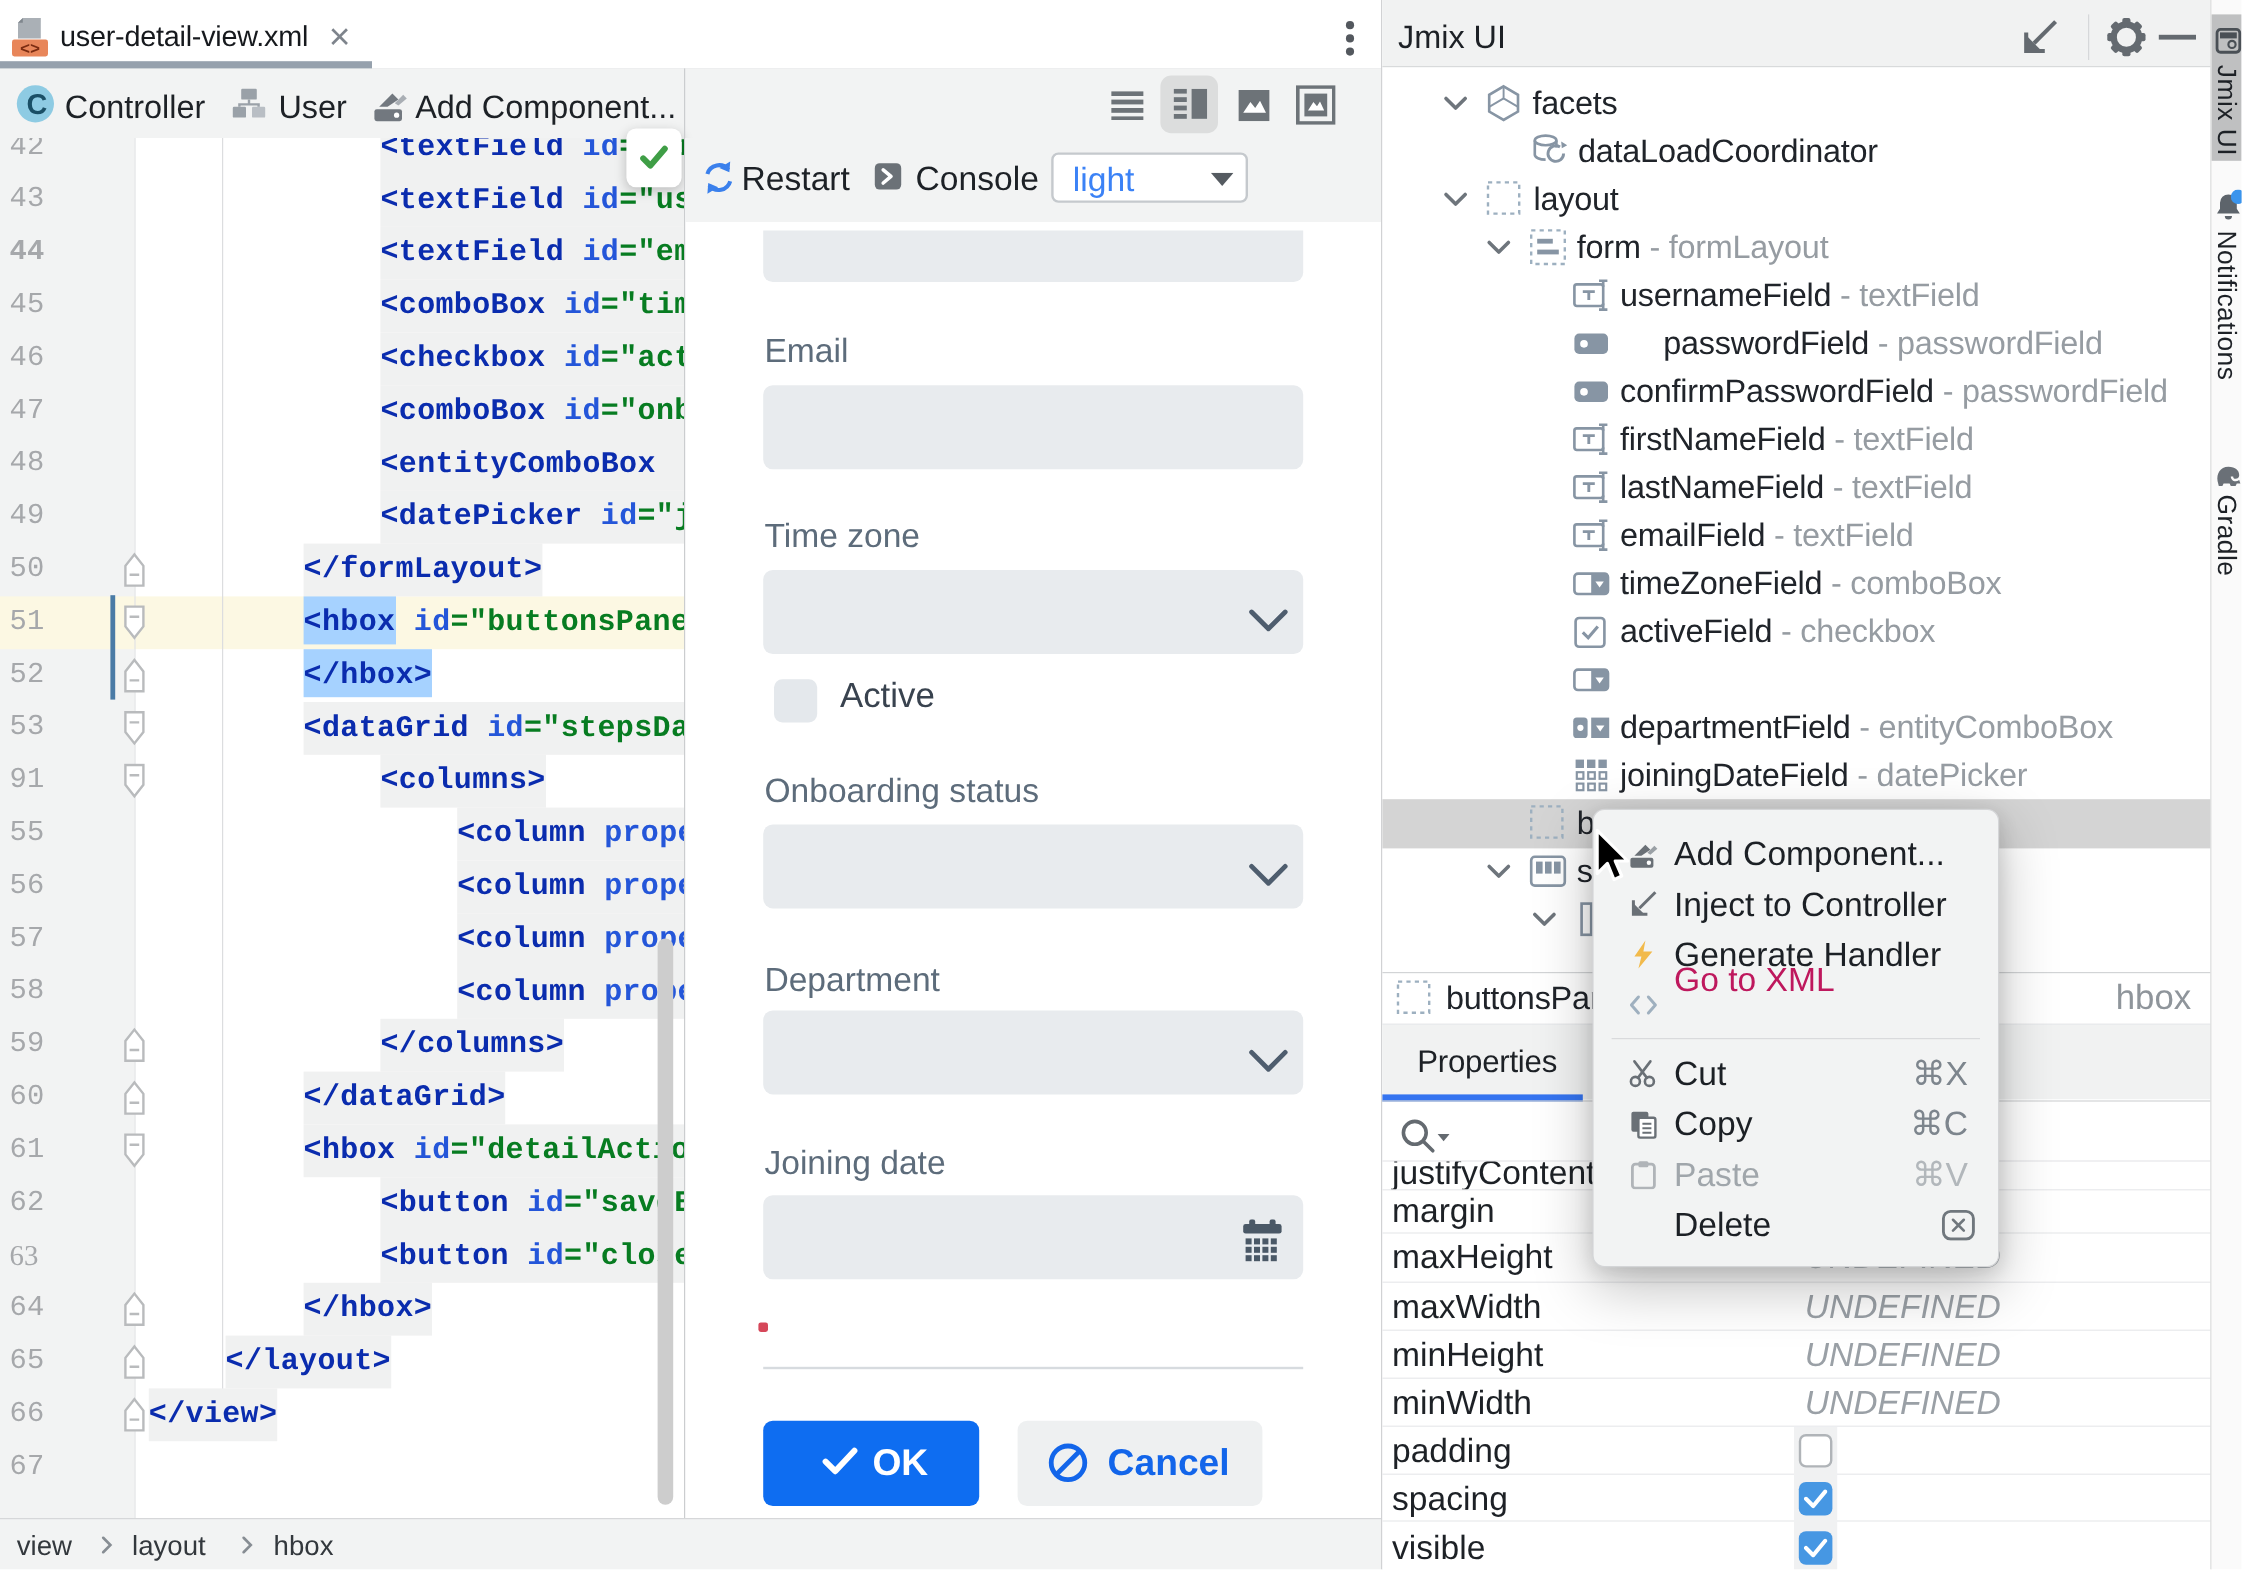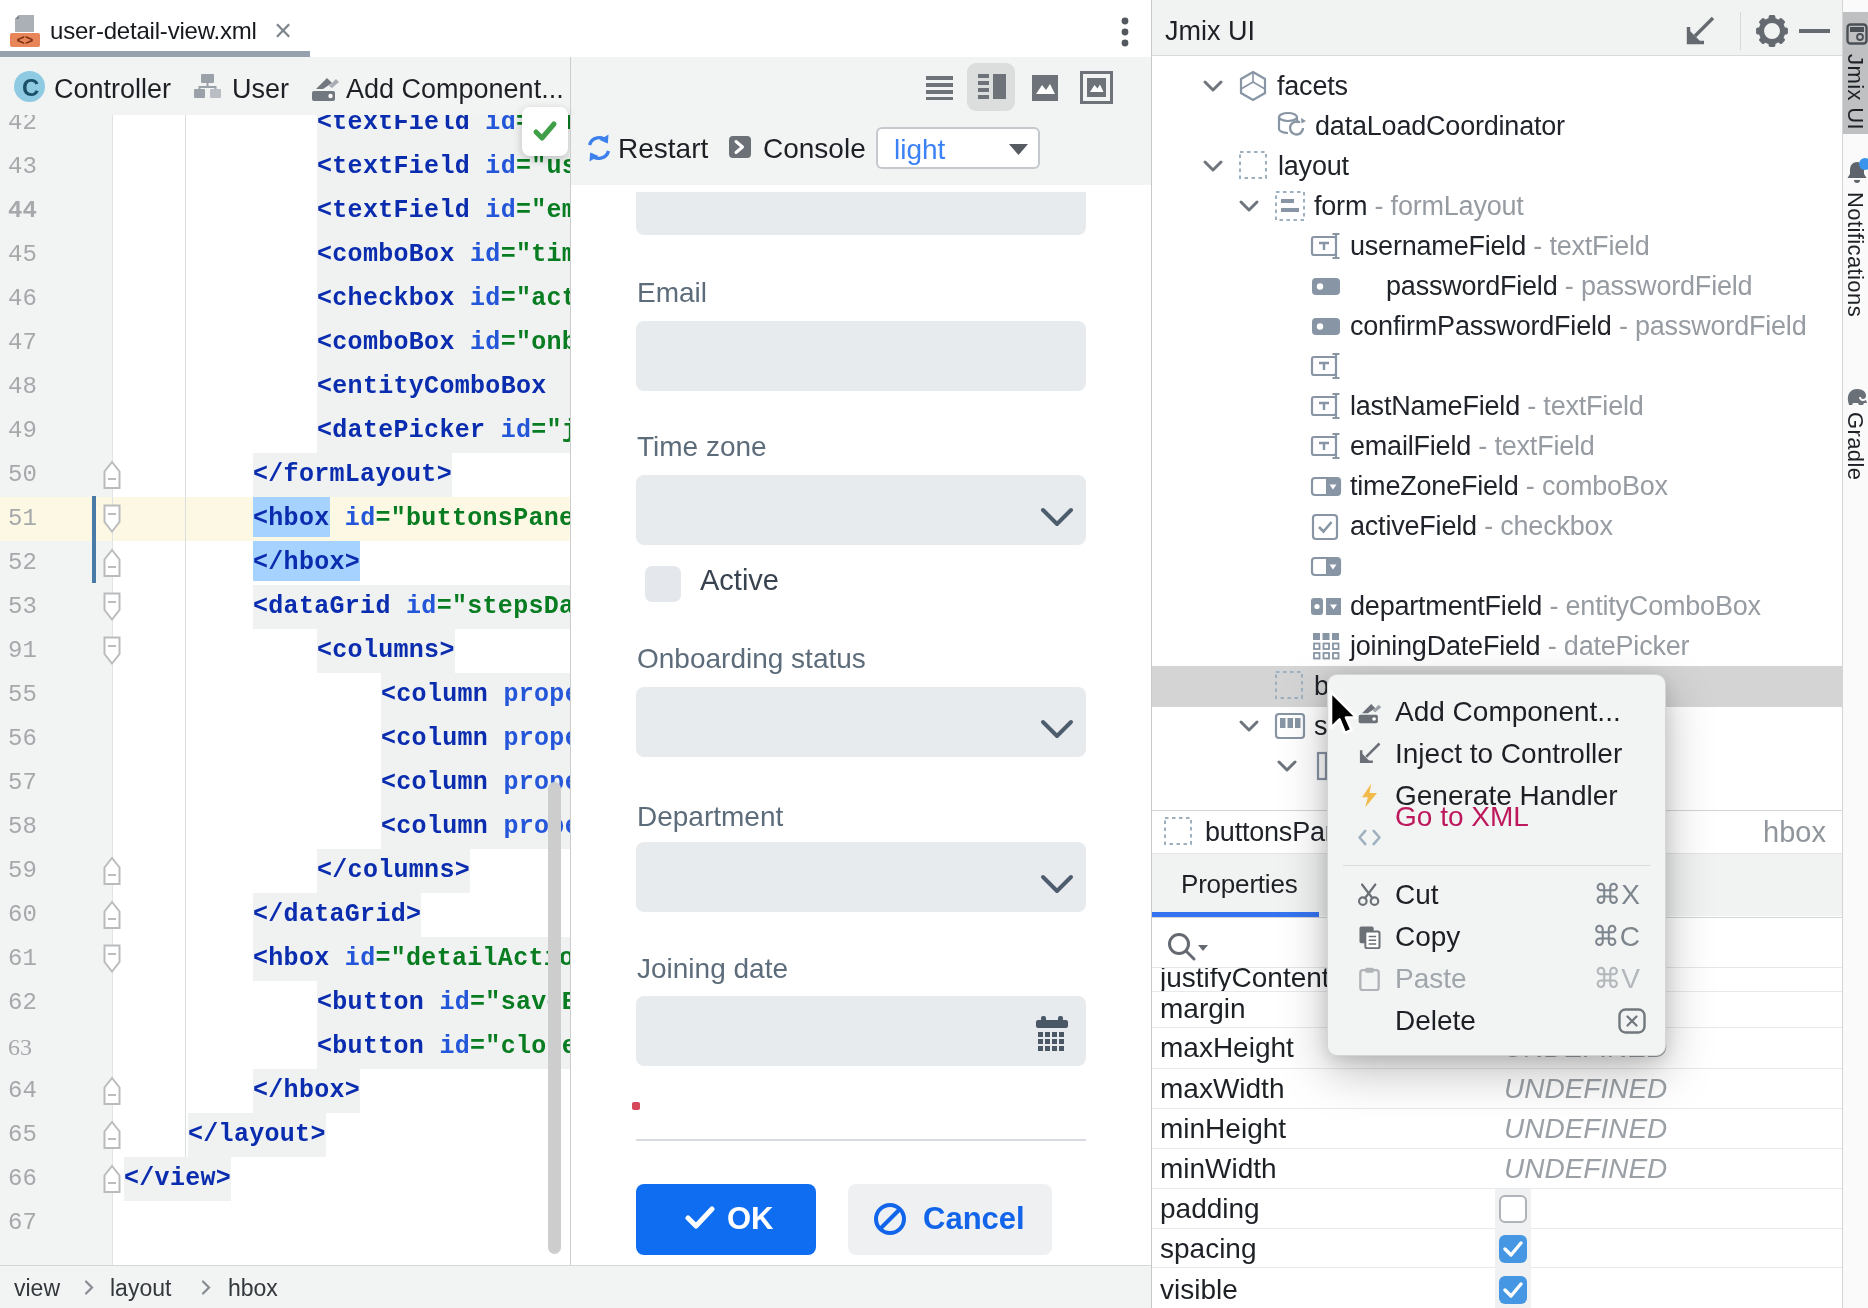--- a/index.html
+++ b/index.html
@@ -407,20 +407,21 @@
   <svg class="abs" style="left:1310px;top:310px;" width="32" height="32" viewBox="0 0 32 32">
       <rect x="2" y="8" width="28" height="17" rx="4" fill="#8795a4"></rect>
       <circle cx="10" cy="16.5" r="3.2" fill="#fff"></circle>
     </svg>
   <div class="trow" style="left:1350px;top:306px;">confirmPasswordField<span class="tsuf"> - passwordField</span></div>
   <svg class="abs" style="left:1310px;top:350px;" width="32" height="32" viewBox="0 0 32 32">
       <rect x="2" y="7" width="24" height="18" rx="2" fill="none" stroke="#8795a4" stroke-width="2.2"></rect>
       <path d="M9 13 H19 M14 13 V20" stroke="#8795a4" stroke-width="2.4"></path>
       <path d="M26 4 V9 M26 23 V28 M22.5 4 H29.5 M22.5 28 H29.5" stroke="#8795a4" stroke-width="2.2"></path>
     </svg>
+  <div class="trow" style="left:1350px;top:346px;">firstNameField<span class="tsuf"> - textField</span></div>
   <svg class="abs" style="left:1310px;top:390px;" width="32" height="32" viewBox="0 0 32 32">
       <rect x="2" y="7" width="24" height="18" rx="2" fill="none" stroke="#8795a4" stroke-width="2.2"></rect>
       <path d="M9 13 H19 M14 13 V20" stroke="#8795a4" stroke-width="2.4"></path>
       <path d="M26 4 V9 M26 23 V28 M22.5 4 H29.5 M22.5 28 H29.5" stroke="#8795a4" stroke-width="2.2"></path>
     </svg>
   <div class="trow" style="left:1350px;top:386px;">lastNameField<span class="tsuf"> - textField</span></div>
   <svg class="abs" style="left:1310px;top:430px;" width="32" height="32" viewBox="0 0 32 32">
       <rect x="2" y="7" width="24" height="18" rx="2" fill="none" stroke="#8795a4" stroke-width="2.2"></rect>
       <path d="M9 13 H19 M14 13 V20" stroke="#8795a4" stroke-width="2.4"></path>
       <path d="M26 4 V9 M26 23 V28 M22.5 4 H29.5 M22.5 28 H29.5" stroke="#8795a4" stroke-width="2.2"></path>

